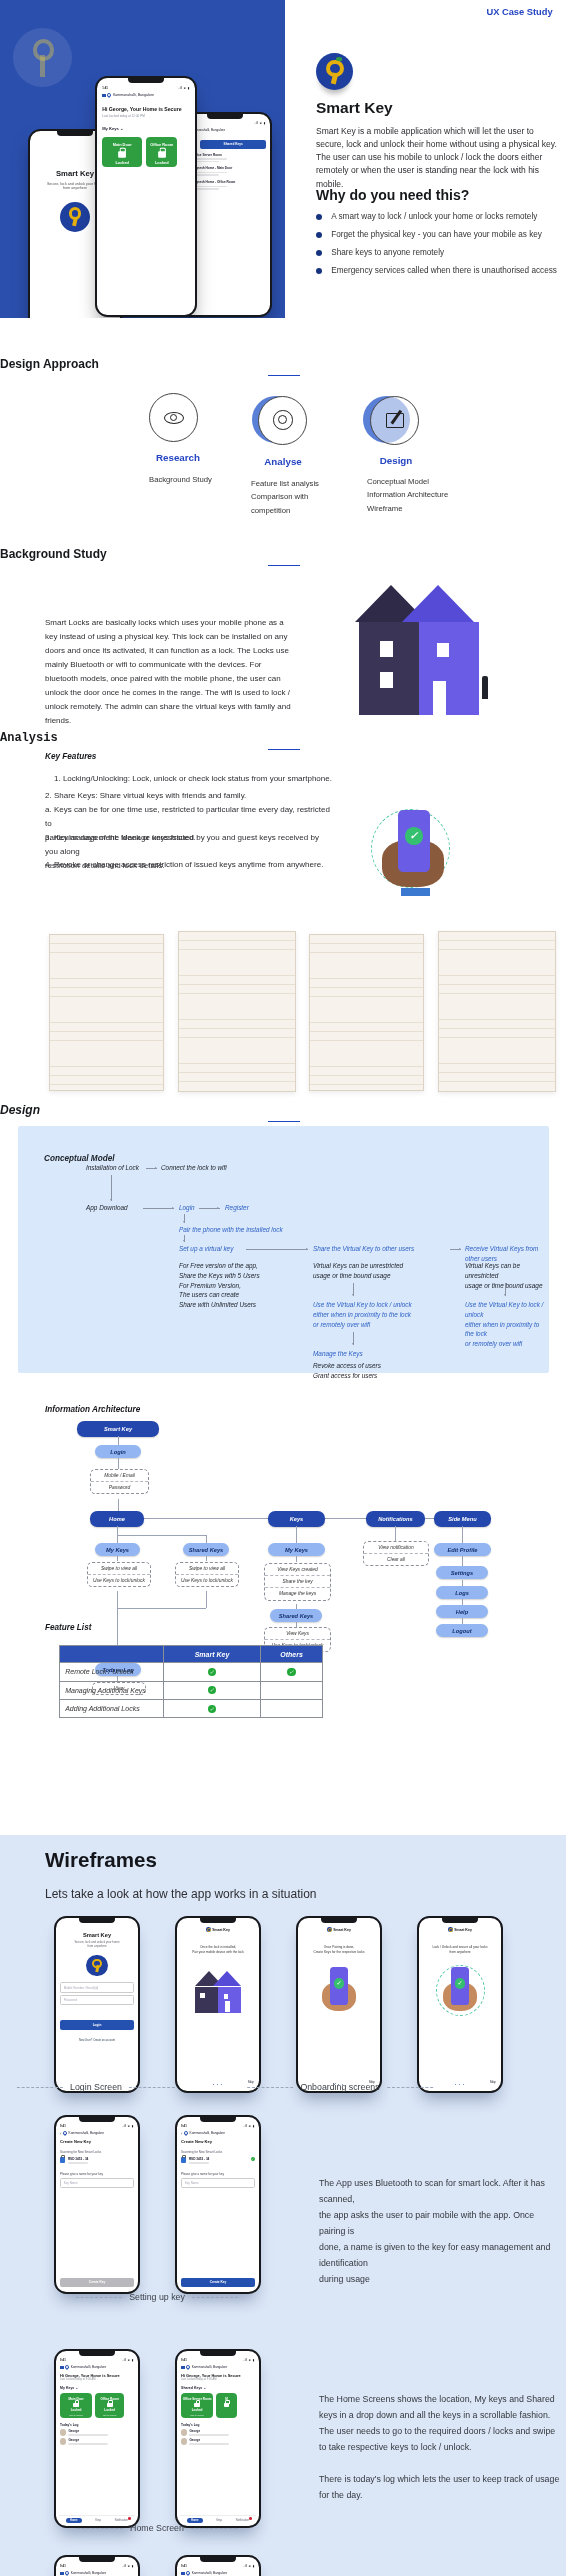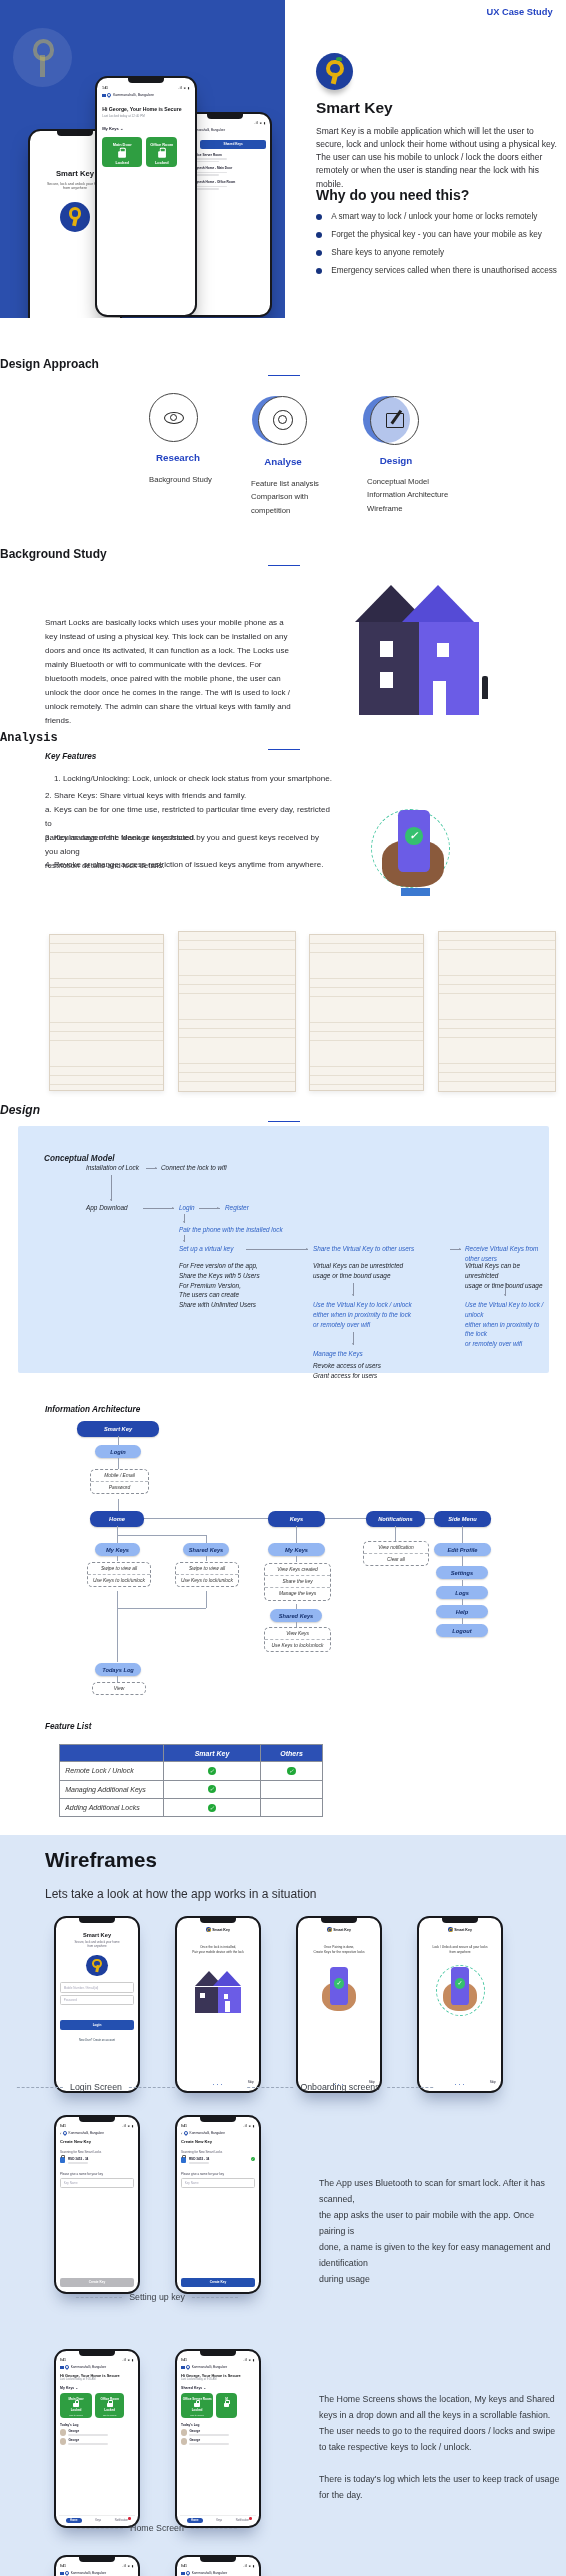--- a/index.html
+++ b/index.html
@@ -437,21 +437,21 @@
     <div class="ln" style="left:462px;top:165px;width:0.5px;height:9.8px;"></div>
     <div class="pill light" style="left:436px;top:175px;width:52px;height:13.4px;">Settings</div>
     <div class="ln" style="left:462px;top:189px;width:0.5px;height:6.2px;"></div>
     <div class="pill light" style="left:436px;top:195px;width:52px;height:13.4px;">Logs</div>
     <div class="ln" style="left:462px;top:208px;width:0.5px;height:5.7px;"></div>
     <div class="pill light" style="left:436px;top:214px;width:52px;height:13.4px;">Help</div>
     <div class="ln" style="left:462px;top:227px;width:0.5px;height:6.2px;"></div>
     <div class="pill light" style="left:436px;top:233px;width:52px;height:13.4px;">Logout</div>
   </div>
 
-  <div class="abs" style="left:0;top:1716px;width:529px;height:120px;">
+  <div class="abs" style="left:0;top:1617px;width:529px;height:120px;">
     <div class="big-label abs" style="left:45px;top:6.2px;">Feature List</div>
     <div class="ftable">
       <div class="frow head">
         <div class="fcell first"></div>
         <div class="fcell c2">Smart Key</div>
         <div class="fcell c3">Others</div>
       </div>
       <div class="frow">
         <div class="fcell first">Remote Lock / Unlock</div>
         <div class="fcell c2">

